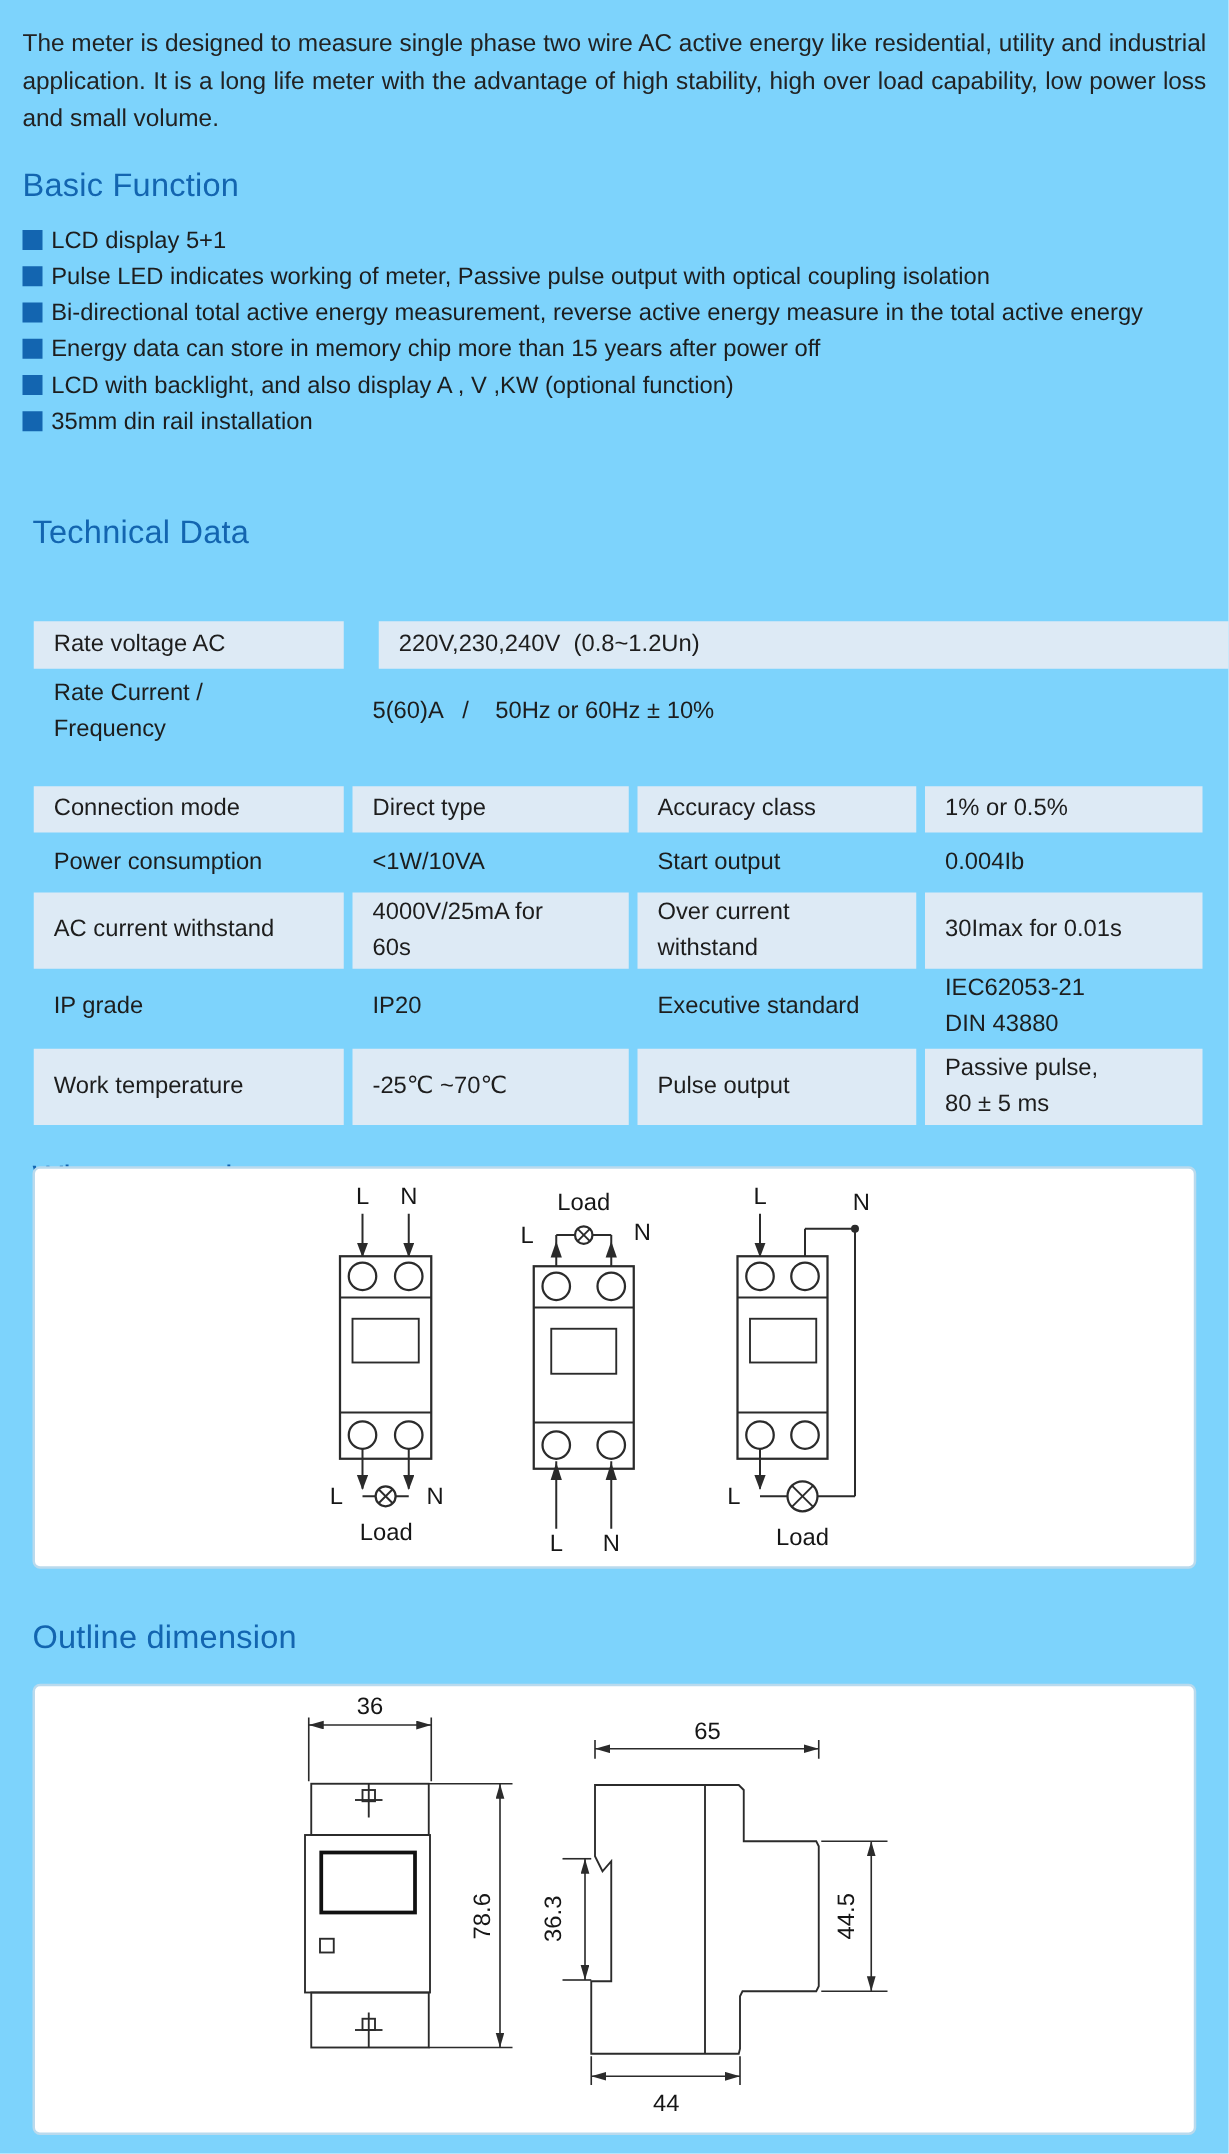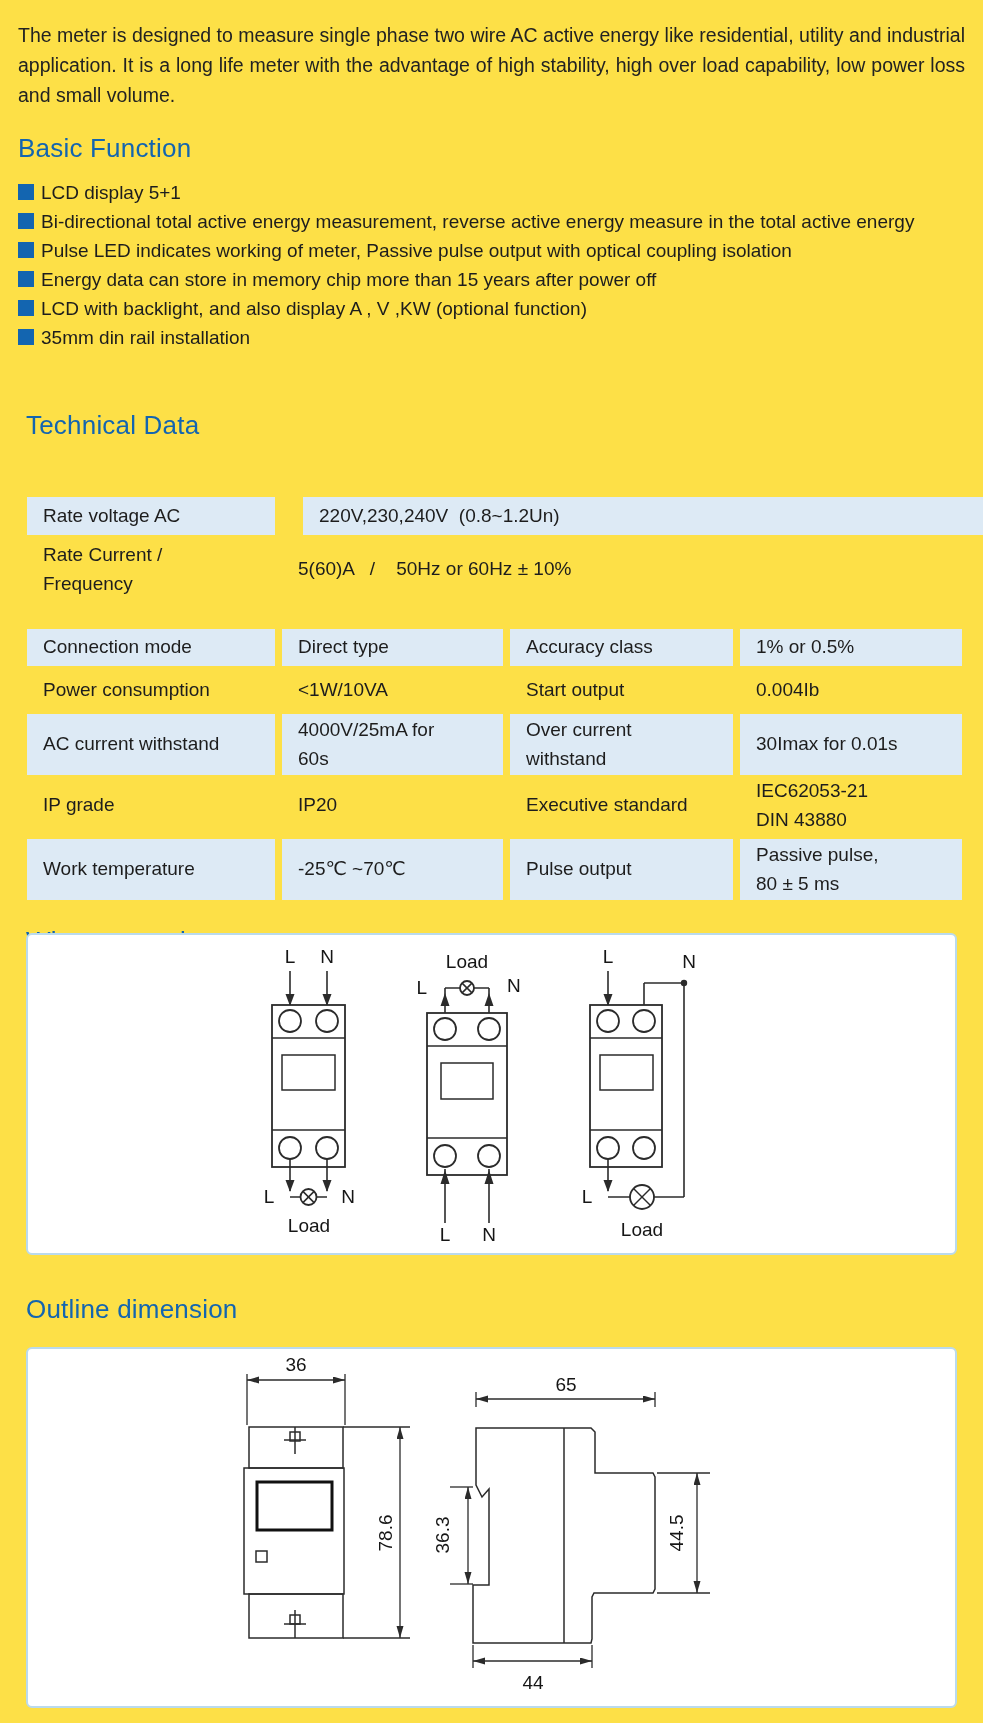--- a/index.html
+++ b/index.html
@@ -4,21 +4,21 @@
 <style>
   :root{
     --blue:#1365b0;
     --rowblue:#ddeaf5;
     --border:#badaed;
     --ink:#1d1d1d;
     --line:#2b2b2b;
   }
   html,body{margin:0;padding:0;background:#fff;}
   .page{
-    position:relative;width:983px;height:1723px;background:#fde047;overflow:hidden;
+    position:relative;width:983px;height:1723px;background:#7dd3fc;overflow:hidden;
     font-family:"Liberation Sans","DejaVu Sans",sans-serif;color:var(--ink);
   }
   .intro{
     position:absolute;left:18px;top:20px;width:947px;margin:0;
     font-size:19.5px;line-height:30px;text-align:justify;color:#222;
   }
   .sec-head{
     position:absolute;left:18px;margin:0;font-size:26px;font-weight:500;
     color:var(--blue);letter-spacing:0.2px;
   }
@@ -57,25 +57,25 @@
 
   <h2 class="sec-head" style="top:133px;">Basic Function</h2>
 
   <ul class="features">
     <li>
         <span class="bullet"></span>
         <span>LCD display 5+1</span>
       </li>
     <li>
         <span class="bullet"></span>
+        <span>Pulse LED indicates working of meter, Passive pulse output with optical coupling isolation</span>
+      </li>
+    <li>
+        <span class="bullet"></span>
         <span>Bi-directional total active energy measurement, reverse active energy measure in the total active energy</span>
-      </li>
-    <li>
-        <span class="bullet"></span>
-        <span>Pulse LED indicates working of meter, Passive pulse output with optical coupling isolation</span>
       </li>
     <li>
         <span class="bullet"></span>
         <span>Energy data can store in memory chip more than 15 years after power off</span>
       </li>
     <li>
         <span class="bullet"></span>
         <span>LCD with backlight, and also display A , V ,KW (optional function)</span>
       </li>
     <li>

